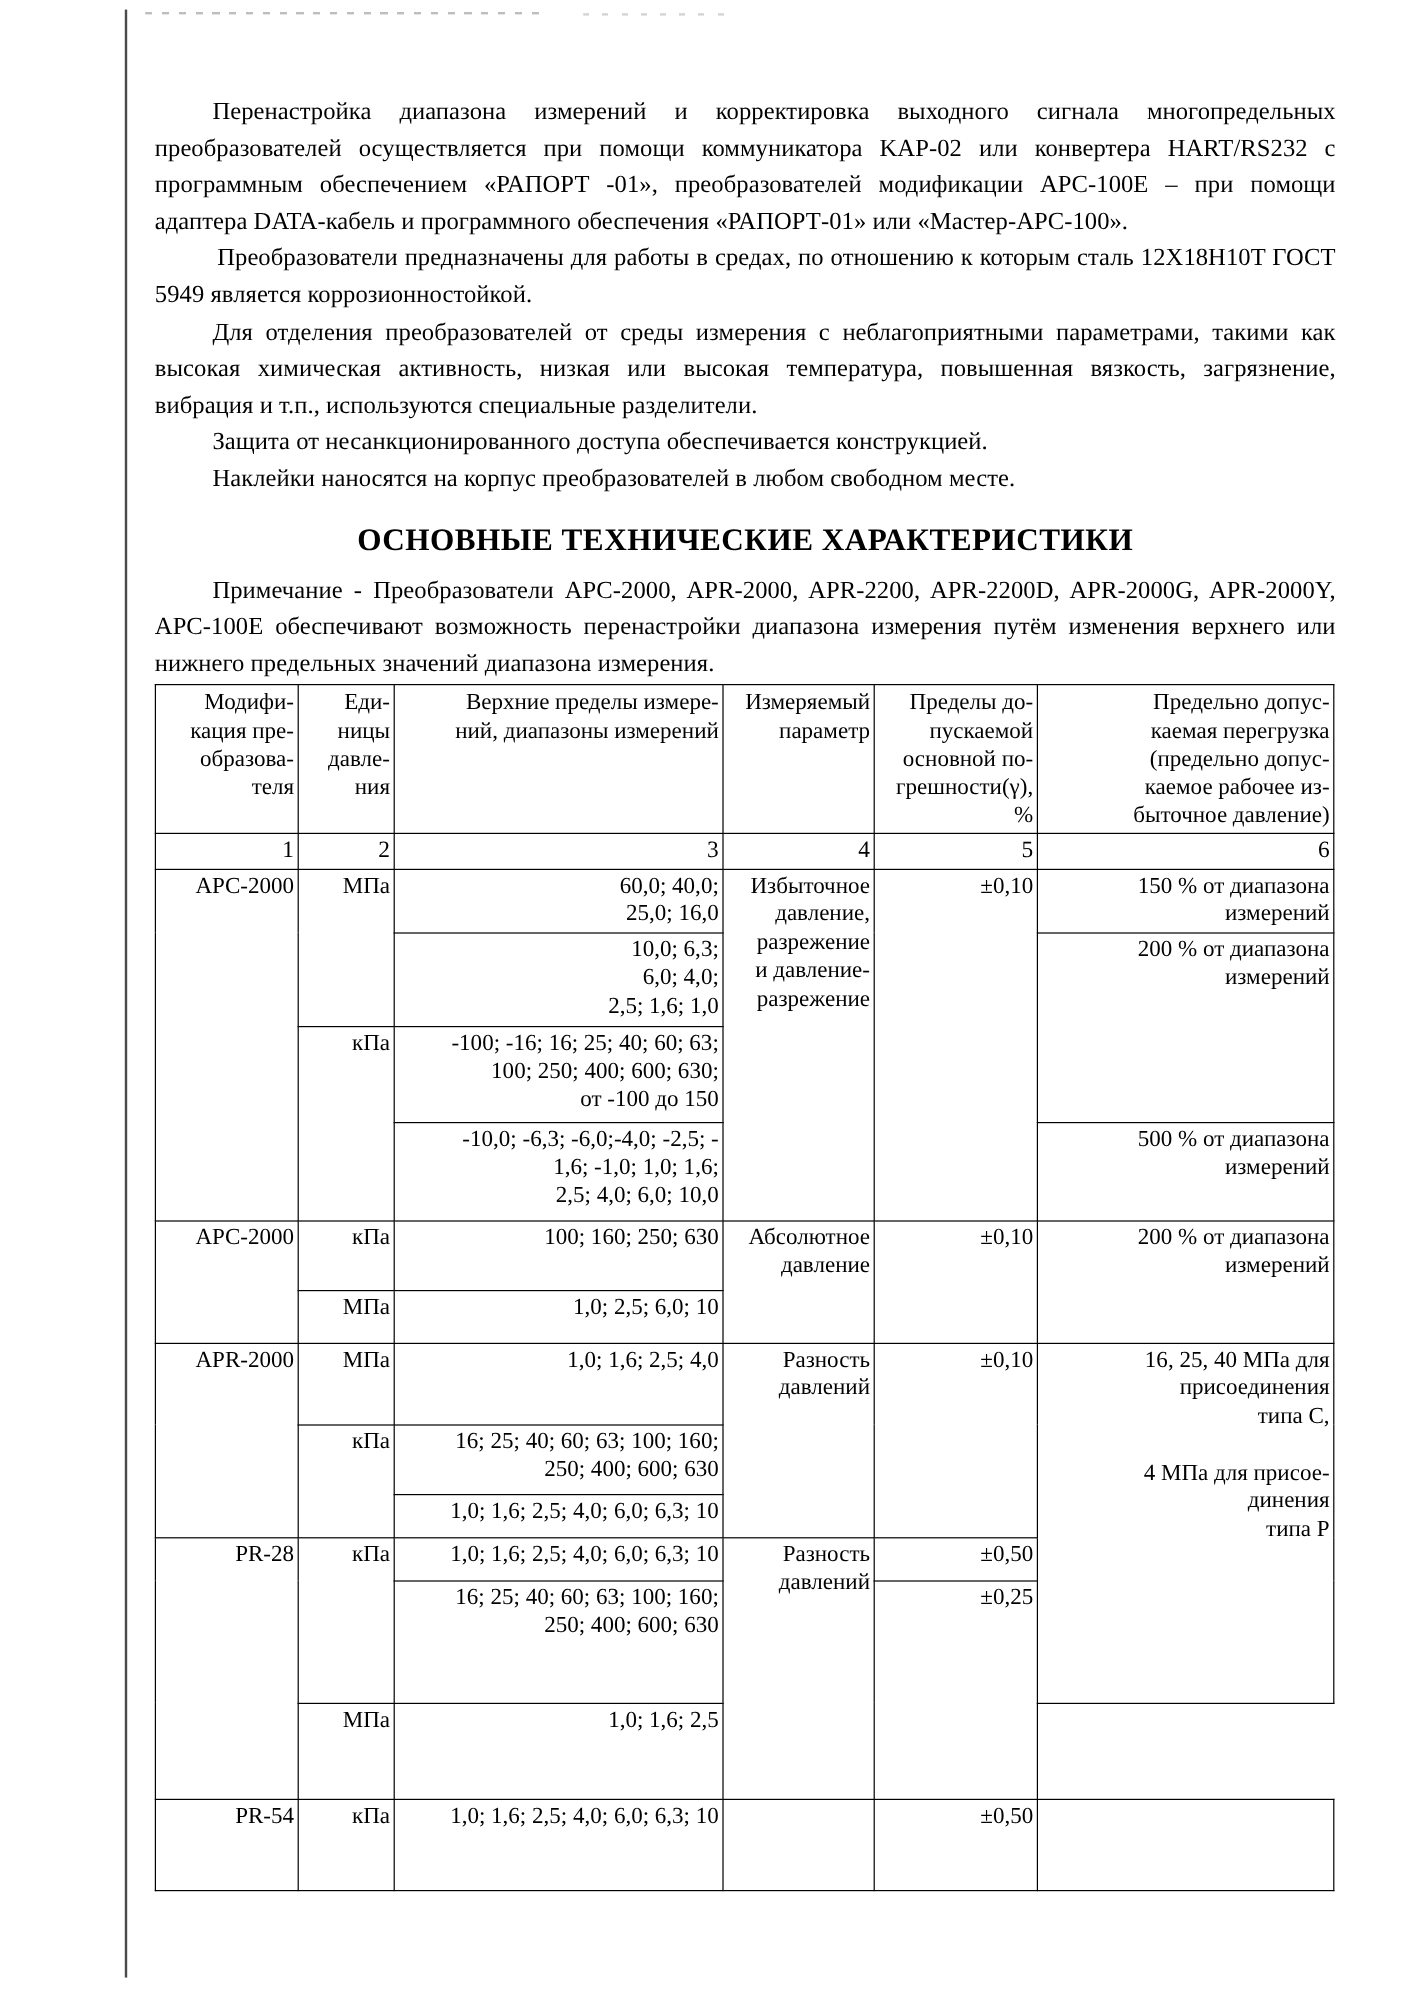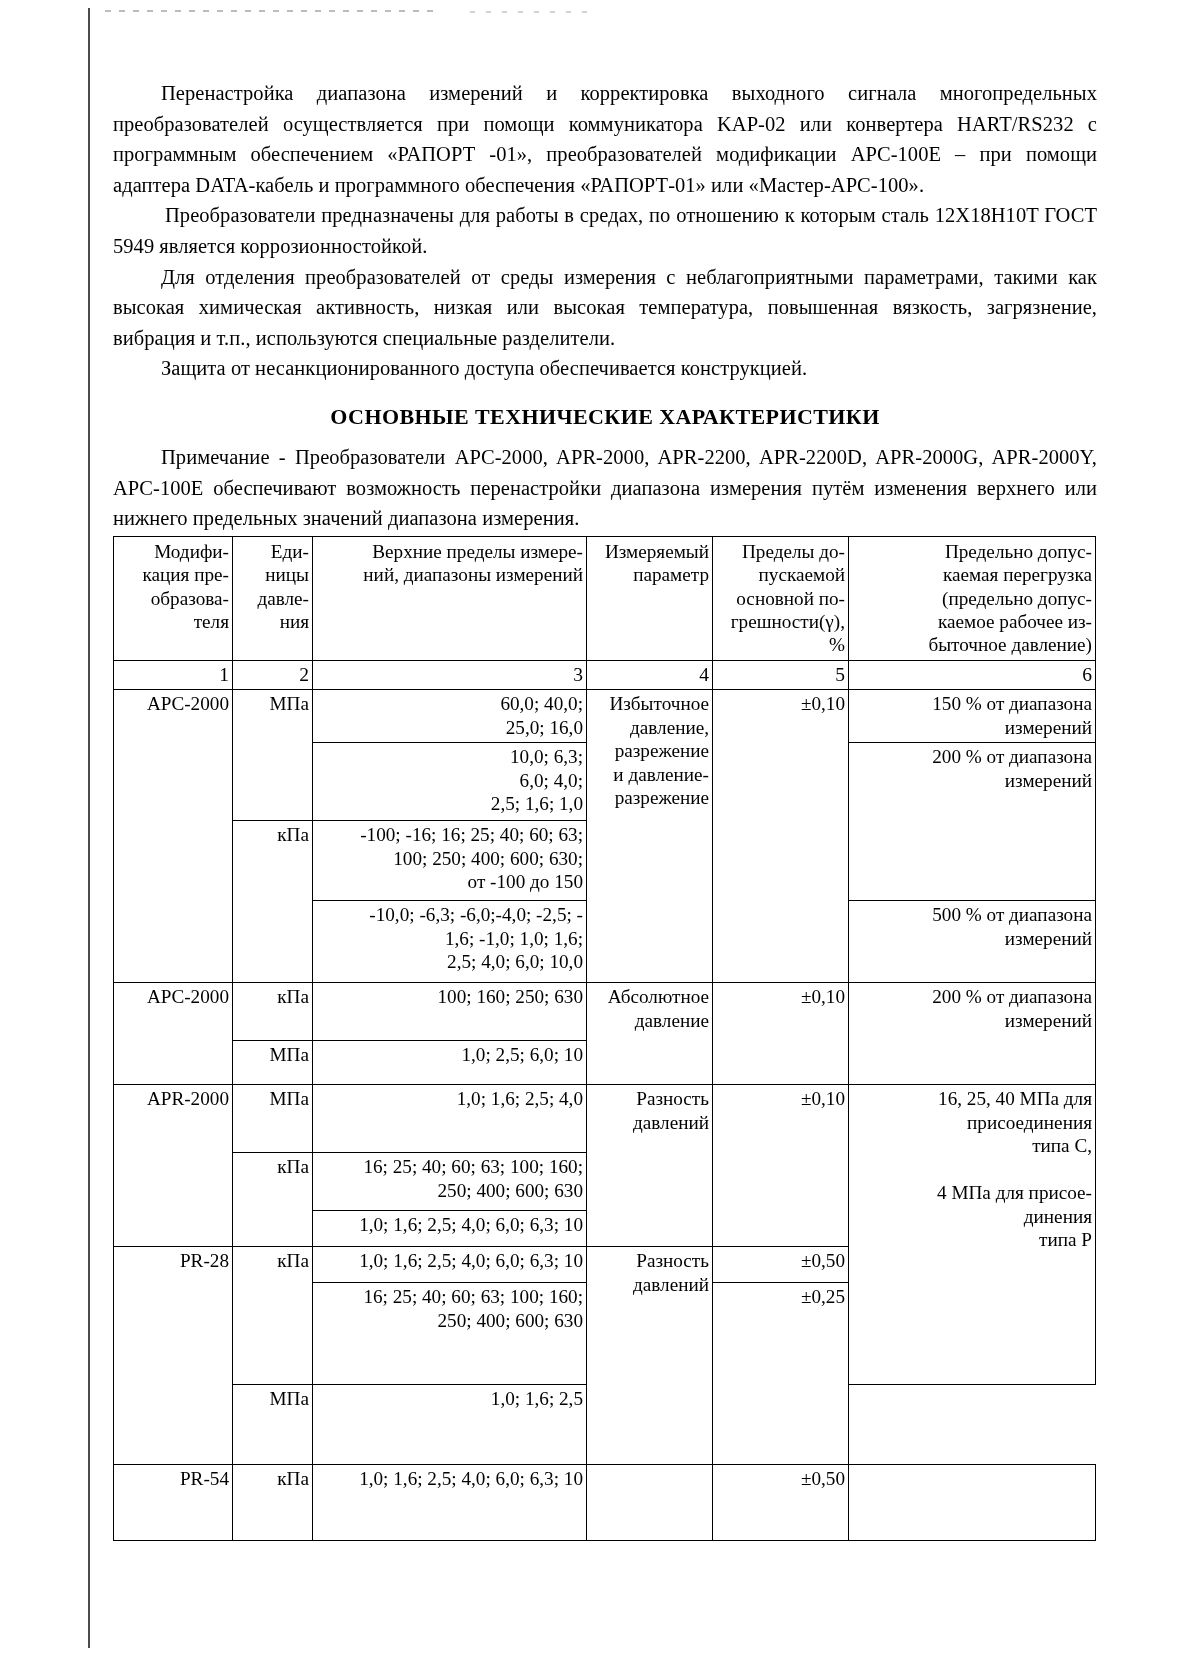--- a/index.html
+++ b/index.html
@@ -41,21 +41,21 @@
     left: 470px;
     top: 11px;
     width: 120px;
     height: 2px;
     background: repeating-linear-gradient(90deg, #a8a8a8 0 5px, transparent 5px 16px);
     opacity: .5;
   }
 
   .page {
     position: absolute;
-    left: 0;
+    left: 16px;
     top: 0;
     width: 1001px;
     height: 1661px;
   }
 
   .content {
     position: absolute;
     left: 113px;
     top: 78px;
     width: 984px;
@@ -72,21 +72,21 @@
   }
   p.para.nojust {
     text-align: left;
   }
   p.para.indent-sm {
     text-indent: 52px;
   }
 
   h2.section-title {
     margin: 20px 0 12px 0;
-    font-size: 22px;
+    font-size: 26px;
     font-weight: bold;
     text-align: center;
     letter-spacing: 0.4px;
   }
 
   .table-caption {
     margin-top: 8px;
     margin-left: 88px;
     font-size: 20.5px;
     line-height: 26px;
@@ -147,20 +147,21 @@
   <div class="binding-edge"></div>
   <div class="top-speckle"></div>
   <div class="top-speckle2"></div>
 
   <div class="content">
 
     <p class="para">Перенастройка диапазона измерений и корректировка выходного сигнала многопредельных преобразователей осуществляется при помощи коммуникатора KAP-02 или конвертера HART/RS232 с программным обеспечением «РАПОРТ -01», преобразователей модификации APC-100E – при помощи адаптера DATA-кабель и программного обеспечения «РАПОРТ-01» или «Мастер-APC-100».</p>
     <p class="para indent-sm">Преобразователи предназначены для работы в средах, по отношению к которым сталь 12X18H10T ГОСТ 5949 является коррозионностойкой.</p>
     <p class="para">Для отделения преобразователей от среды измерения с неблагоприятными параметрами, такими как высокая химическая активность, низкая или высокая температура, повышенная вязкость, загрязнение, вибрация и т.п., используются специальные разделители.</p>
     <p class="para nojust">Защита от несанкционированного доступа обеспечивается конструкцией.</p>
+    <p class="para nojust">Наклейки наносятся на корпус преобразователей в любом свободном месте.</p>
 
     <h2 class="section-title">ОСНОВНЫЕ ТЕХНИЧЕСКИЕ ХАРАКТЕРИСТИКИ</h2>
 
     <p class="para">Примечание - Преобразователи APC-2000, APR-2000, APR-2200, APR-2200D, APR-2000G, APR-2000Y, APC-100E обеспечивают возможность перенастройки диапазона измерения путём изменения верхнего или нижнего предельных значений диапазона измерения.</p>
 
 
     <table class="spec">
       <colgroup>
         <col class="col1">
           <col class="col2">

